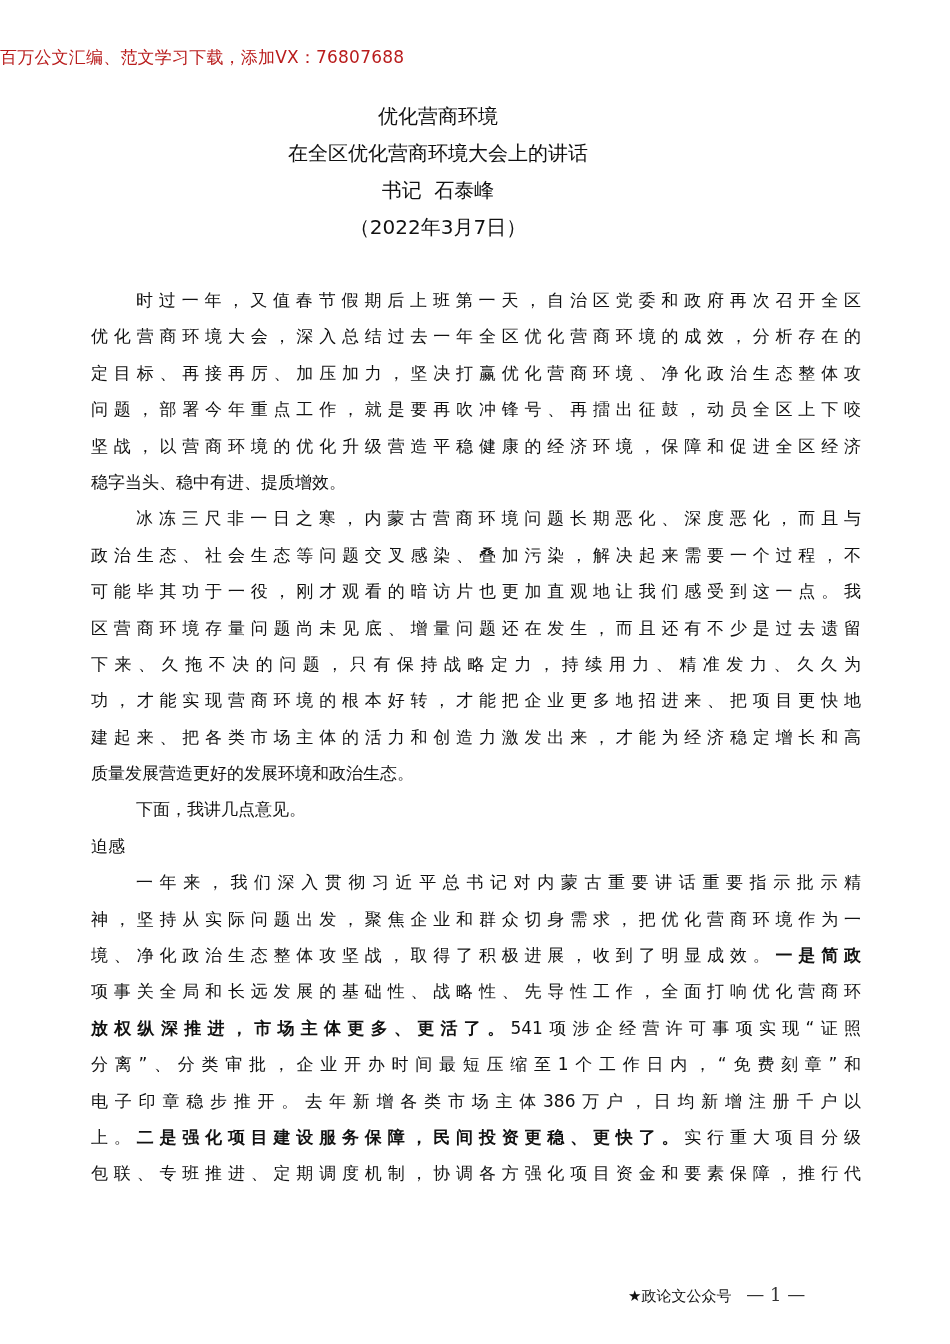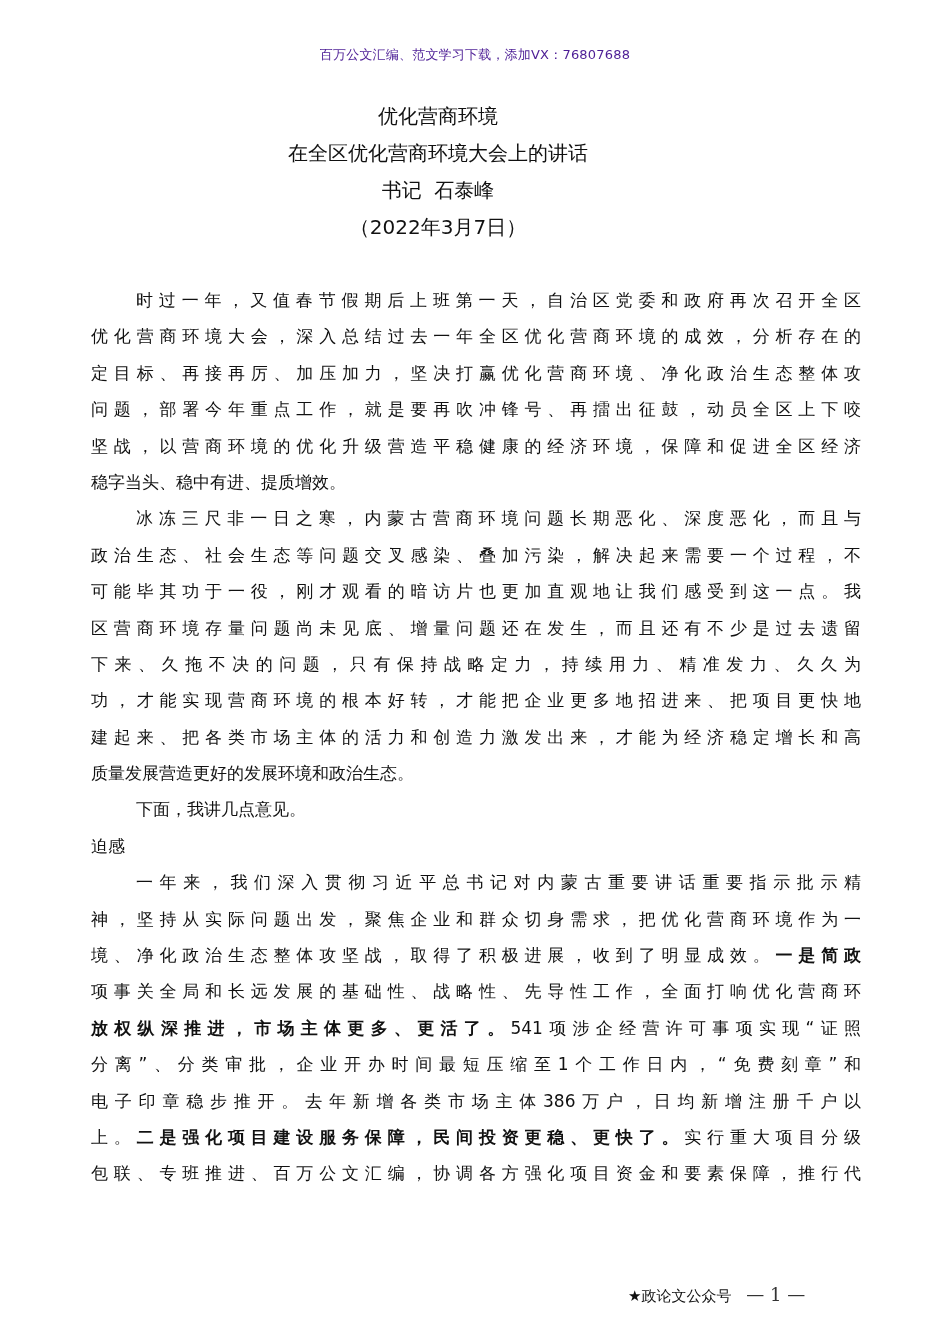--- a/index.html
+++ b/index.html
@@ -1,19 +1,19 @@
 <!DOCTYPE html>
 <html><head>
 <meta charset="utf-8">
 <style>
   html, body { margin: 0; padding: 0; background: #ffffff; }
   body { width: 950px; height: 1344px; position: relative; overflow: hidden;
          font-family: "DejaVu Sans", "Liberation Sans", sans-serif; color: #111; }
-  .banner { position: absolute; top: 46px; left: 0; width: 950px; text-align: center;
-            font-size: 13px; color: #4c1d95; letter-spacing: 0.2px; }
+  .banner { position: absolute; top: 46px; left: 0; width: 950px; text-align: left;
+            font-size: 17px; color: #b91c1c; letter-spacing: 0.2px; }
   .titles { position: absolute; top: 98px; left: 0; width: 876px; text-align: center; }
   .titles div { font-size: 20px; line-height: 37px; height: 37px; }
   .body { position: absolute; top: 282px; left: 91px; width: 770px; }
   .line { font-size: 17px; height: 36.4px; line-height: 36.4px; white-space: nowrap;
           text-align: justify; text-align-last: justify; }
   .line.last { text-align-last: left; }
   .line.indent { padding-left: 45px; }
   .b { font-weight: bold; }
   .footer { position: absolute; top: 1284px; left: 628px; font-size: 15px; color: #111; white-space: nowrap; }
   .footer .pg { font-family: "DejaVu Serif", serif; font-size: 18px; margin-left: 10px; color:#333; }
@@ -48,19 +48,19 @@
     <div class="line indent last"><span>下面，我讲几点意见。</span></div>
     <div class="line last"><span>迫感</span></div>
     <div class="line indent"><span>一年来，我们深入贯彻习近平总书记对内蒙古重要讲话重要指示批示精</span></div>
     <div class="line"><span>神，坚持从实际问题出发，聚焦企业和群众切身需求，把优化营商环境作为一</span></div>
     <div class="line"><span>境、净化政治生态整体攻坚战，取得了积极进展，收到了明显成效。</span><span class="b">一是简政</span></div>
     <div class="line"><span>项事关全局和长远发展的基础性、战略性、先导性工作，全面打响优化营商环</span></div>
     <div class="line"><span class="b">放权纵深推进，市场主体更多、更活了。</span><span>541项涉企经营许可事项实现“证照</span></div>
     <div class="line"><span>分离”、分类审批，企业开办时间最短压缩至1个工作日内，“免费刻章”和</span></div>
     <div class="line"><span>电子印章稳步推开。去年新增各类市场主体386万户，日均新增注册千户以</span></div>
     <div class="line"><span>上。</span><span class="b">二是强化项目建设服务保障，民间投资更稳、更快了。</span><span>实行重大项目分级</span></div>
-    <div class="line"><span>包联、专班推进、百万公文汇编，协调各方强化项目资金和要素保障，推行代</span></div>
+    <div class="line"><span>包联、专班推进、定期调度机制，协调各方强化项目资金和要素保障，推行代</span></div>
   </div>
 
 <div class="footer">
   <span>★政论文公众号</span>
   <span class="pg">— 1 —</span>
 </div>
 
 </body></html>

